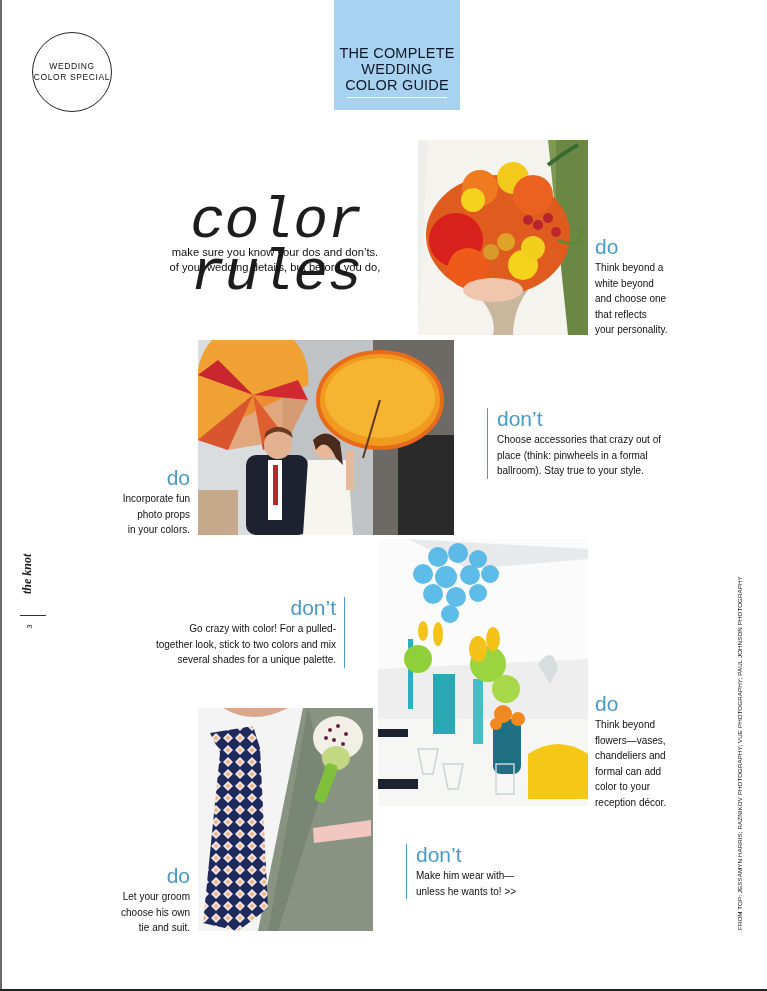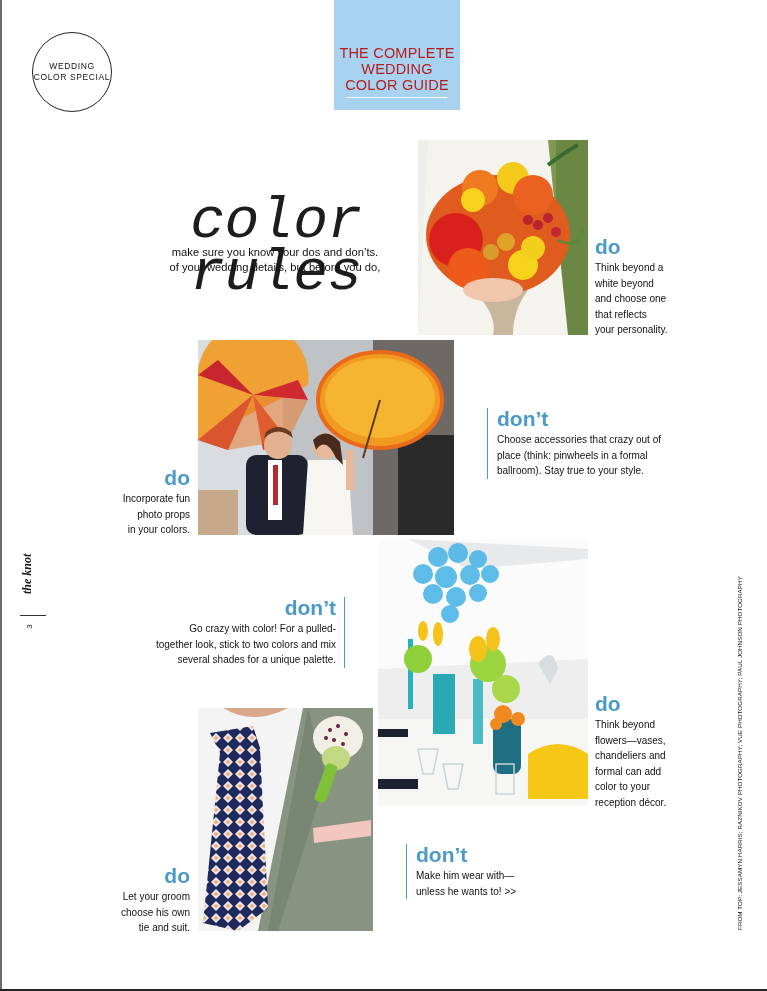--- a/index.html
+++ b/index.html
@@ -14,40 +14,40 @@
     position: absolute; left: 32px; top: 32px; width: 78px; height: 78px;
     border: 1.3px solid #222; border-radius: 50%;
     display: flex; flex-direction: column; align-items: center; justify-content: center;
     font-size: 8.5px; letter-spacing: 0.6px; line-height: 11px; text-align: center; color: #111;
   }
 
   .guide-box {
     position: absolute; left: 334px; top: 0; width: 126px; height: 110px;
     background: #a7d3f1;
     display: flex; flex-direction: column; align-items: center; justify-content: flex-end;
-    padding-bottom: 12px; box-sizing: border-box; color: #b91c1c; text-align: center;
+    padding-bottom: 12px; box-sizing: border-box; color: #0f172a; text-align: center;
   }
   .guide-box .line { font-size: 14.5px; line-height: 16px; letter-spacing: 0.2px; }
   .guide-box .rule { width: 100px; height: 1px; background: #ffffff; margin-top: 4px; }
 
   .title {
     position: absolute; left: 180px; top: 196px; width: 192px; text-align: center;
     font-family: Liberation Mono, monospace; font-style: italic;
     font-size: 58px; line-height: 52px; color: #1d1d1d; letter-spacing: -0.5px;
   }
   .intro {
     position: absolute; left: 150px; top: 245px; width: 250px; text-align: center;
     font-size: 11.2px; line-height: 14.5px; color: #111;
   }
 
   .photo { position: absolute; overflow: hidden; }
   .photo svg { display: block; width: 100%; height: 100%; }
 
   .tip { position: absolute; font-size: 10px; line-height: 15.5px; color: #111; }
-  .tip .head { font-size: 21px; line-height: 22px; color: #4a9ac8; font-weight: bold; margin-bottom: 2px; }
+  .tip .head { font-size: 21px; line-height: 22px; color: #4a9ac8; font-weight: normal; margin-bottom: 2px; }
   .tip.right { text-align: right; }
   .tip.bar { border-left: 1.5px solid #4a9ac8; padding-left: 9px; }
   .tip.bar-right { border-right: 1.5px solid #4a9ac8; padding-right: 8px; text-align: right; }
 
   .folio { position: absolute; left: 14px; top: 566px; width: 30px; height: 70px; }
   .folio .brand {
     position: absolute; left: 6px; top: 0; transform: rotate(-90deg); transform-origin: 14px 14px;
     font-family: "Liberation Serif", "DejaVu Serif", serif; font-style: italic; font-weight: bold;
     font-size: 12px; width: 44px; white-space: nowrap;
   }

